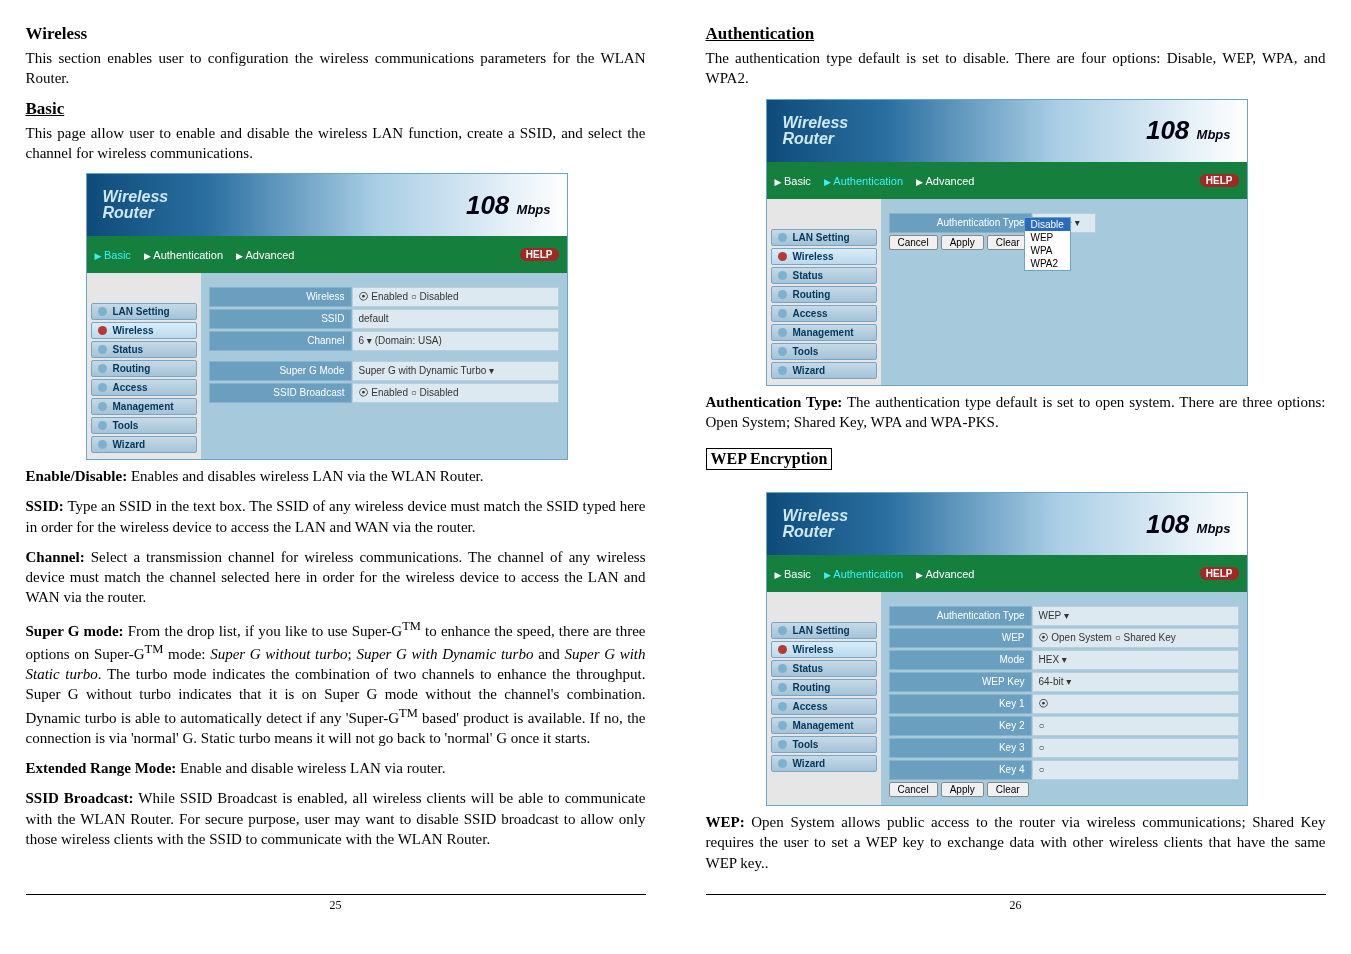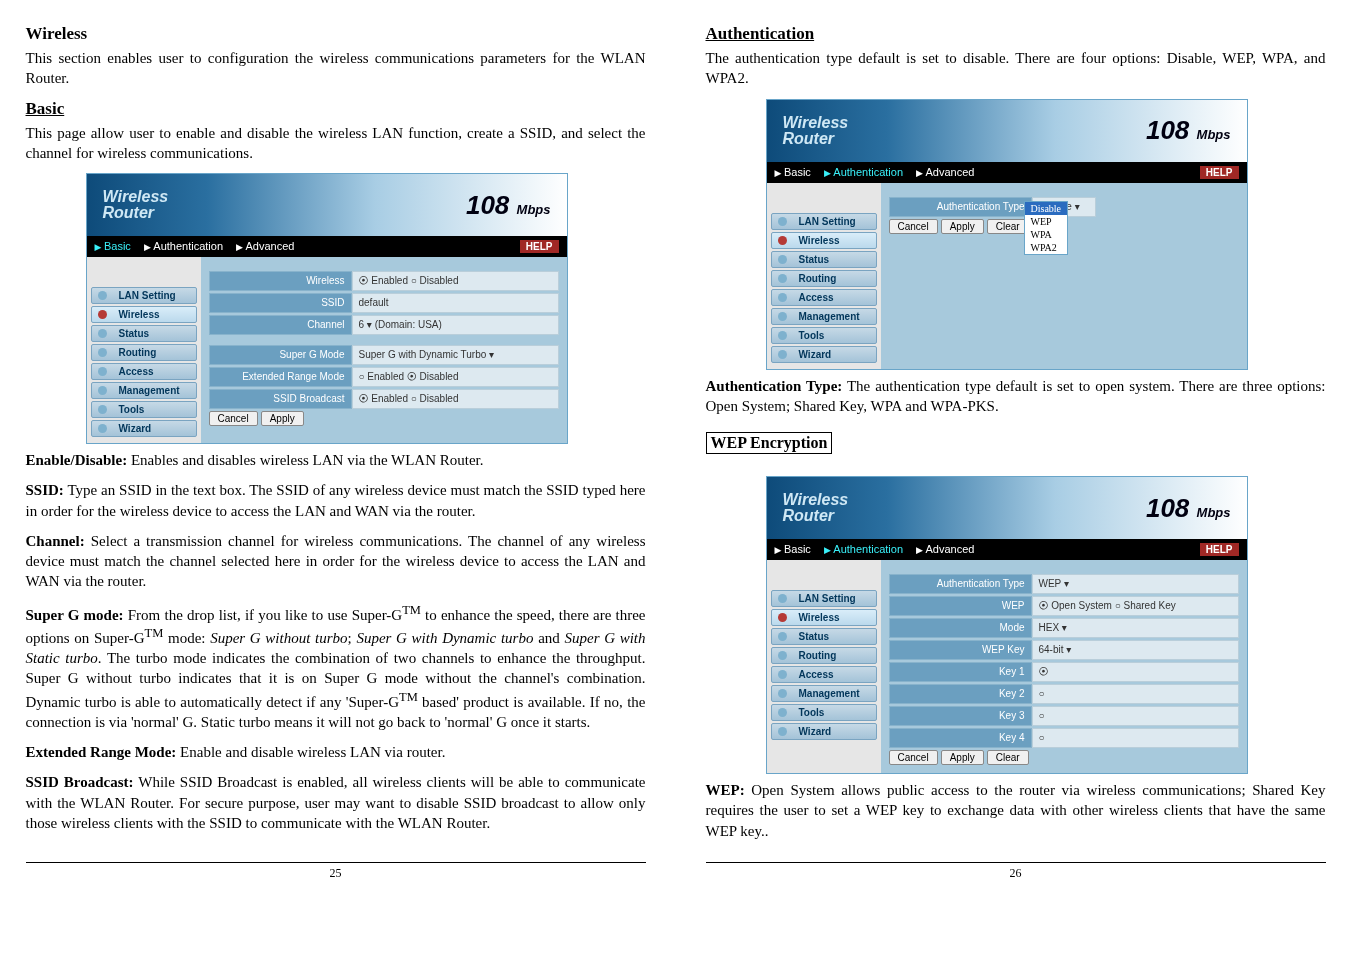--- a/index.html
+++ b/index.html
@@ -72,53 +72,53 @@
   }
   .router-shot .banner .mbps {
     color: #001;
     font-family: Verdana, sans-serif;
     font-size: 26px;
     font-weight: 900;
     font-style: italic;
   }
   .router-shot .banner .mbps small { font-size: 13px; }
   .router-shot .tabbar {
-    background: #000000;
+    background: #15803d;
     color: #fff;
     display: flex;
-    align-items: flex-start;
-    padding: 4px 8px;
+    align-items: flex-end;
+    padding: 12px 8px;
     justify-content: space-between;
   }
   .router-shot .tabbar .tabs span { margin-right: 10px; }
   .router-shot .tabbar .tabs span::before { content: "▶ "; font-size: 9px; }
   .router-shot .tabbar .hl { color: #3af0f9; }
   .router-shot .tabbar .help {
-    background: #a02825; color: #fff; padding: 1px 6px; font-size: 10px; font-weight: bold;
+    background: #a02825; color: #fff; padding: 1px 6px; font-size: 10px; font-weight: bold; border-radius: 6px;
   }
   .router-shot .body {
     display: flex;
     min-height: 140px;
   }
   .router-shot .side {
     width: 106px;
     background: #e6e6e6;
     padding: 28px 4px 4px 4px;
   }
   .router-shot .side .item {
     background: linear-gradient(#c6d9e6, #a4c3d8);
     border: 1px solid #7aa4c1;
     margin: 2px 0;
     padding: 2px 6px;
     color: #02365a;
     font-weight: bold;
     border-radius: 2px;
     display: flex;
     align-items: center;
-    gap: 12px;
+    gap: 6px;
     font-size: 10px;
   }
   .router-shot .side .item.sel { background: linear-gradient(#d9edf9,#bbd9ec); }
   .router-shot .side .dot { width:9px; height:9px; border-radius:50%; background:#7eb1ce; display:inline-block; }
   .router-shot .side .dot.red { background:#b53a36; }
   .router-shot .main {
     flex: 1;
     background: #a7c9dc;
     padding: 12px 8px 8px 8px;
   }
@@ -238,31 +238,23 @@
         <div class="row">
             <div class="lab">Channel</div>
             <div class="val">6 ▾  (Domain: USA)</div>
           </div>
         <div style="height:6px"></div>
         <div class="row">
             <div class="lab">Super G Mode</div>
             <div class="val">Super G with Dynamic Turbo ▾</div>
           </div>
         <div class="row">
-            <div class="lab">Extended Range Mode</div>
-            <div class="val">○ Enabled  ⦿ Disabled</div>
-          </div>
-        <div class="row">
             <div class="lab">SSID Broadcast</div>
             <div class="val">⦿ Enabled  ○ Disabled</div>
           </div>
-        <div class="btns">
-          <span class="btn">Cancel</span>
-          <span class="btn">Apply</span>
-        </div>
       </div>
     </div>
   </div>
 
   <p><b>Enable/Disable:</b><span> Enables and disables wireless LAN via the WLAN Router.</span></p>
   <p><b>SSID:</b><span> Type an SSID in the text box. The SSID of any wireless device must match the SSID typed here in order for the wireless device to access the LAN and WAN via the router.</span></p>
   <p><b>Channel:</b><span> Select a transmission channel for wireless communications. The channel of any wireless device must match the channel selected here in order for the wireless device to access the LAN and WAN via the router.</span></p>
   <p><b>Super G mode:</b><span> From the drop list, if you like to use Super-G</span><sup>TM</sup><span> to enhance the speed, there are three options on Super-G</span><sup>TM</sup><span> mode: </span><i>Super G without turbo</i><span>; </span><i>Super G with Dynamic turbo</i><span> and </span><i>Super G with Static turbo</i><span>.  The turbo mode indicates the combination of two channels to enhance the throughput.  Super G without turbo indicates that it is on Super G mode without the channel's combination.  Dynamic turbo is able to automatically detect if any 'Super-G</span><sup>TM</sup><span> based' product is available. If no, the connection is via 'normal' G. Static turbo means it will not go back to 'normal' G once it starts.</span></p>
   <p><b>Extended Range Mode:</b><span> Enable and disable wireless LAN via router.</span></p>
   <p><b>SSID Broadcast:</b><span> While SSID Broadcast is enabled, all wireless clients will be able to communicate with the WLAN Router. For secure purpose, user may want to disable SSID broadcast to allow only those wireless clients with the SSID to communicate with the WLAN Router.</span></p>
@@ -329,21 +321,21 @@
       <div class="main" style="position:relative;">
         <div class="row">
             <div class="lab">Authentication Type</div>
             <div class="val" style="flex:0 0 56px;">Disable ▾</div>
           </div>
         <div class="btns">
           <span class="btn">Cancel</span>
           <span class="btn">Apply</span>
           <span class="btn">Clear</span>
         </div>
-        <div class="dd" style="left:143px; top:18px;font-family:Liberation Serif, serif;">
+        <div class="dd" style="left:143px; top:18px;">
           <div class="dsel">Disable</div>
           <div>WEP</div>
           <div>WPA</div>
           <div>WPA2</div>
         </div>
       </div>
     </div>
   </div>
 
   <p><b>Authentication Type:</b><span>  The authentication type default is set to open system. There are three options: Open System; Shared Key, WPA and WPA-PKS.</span></p>

